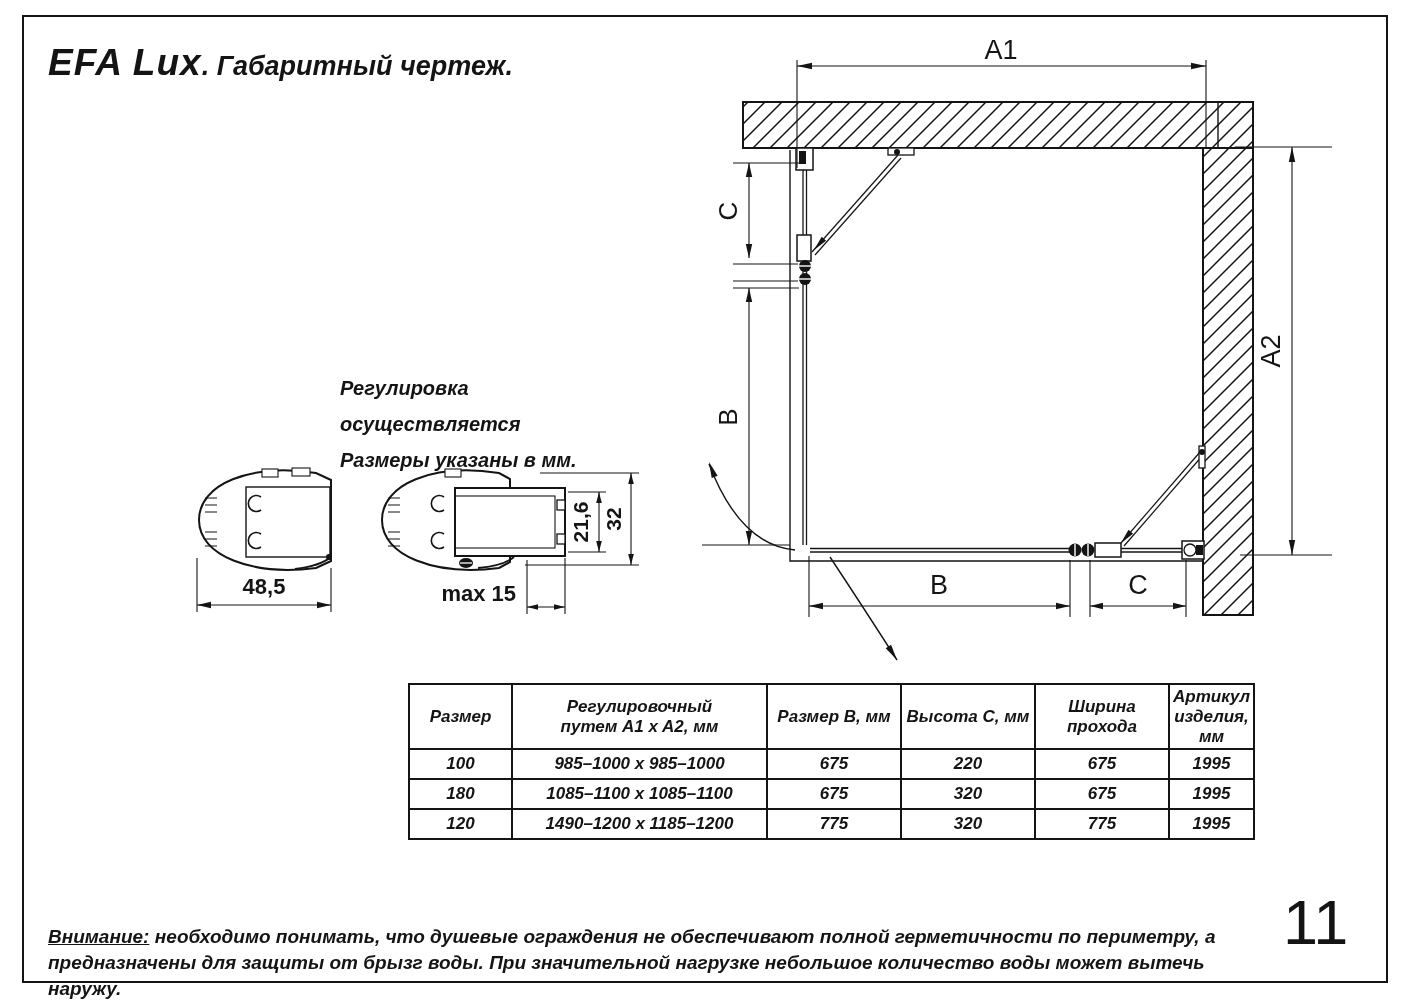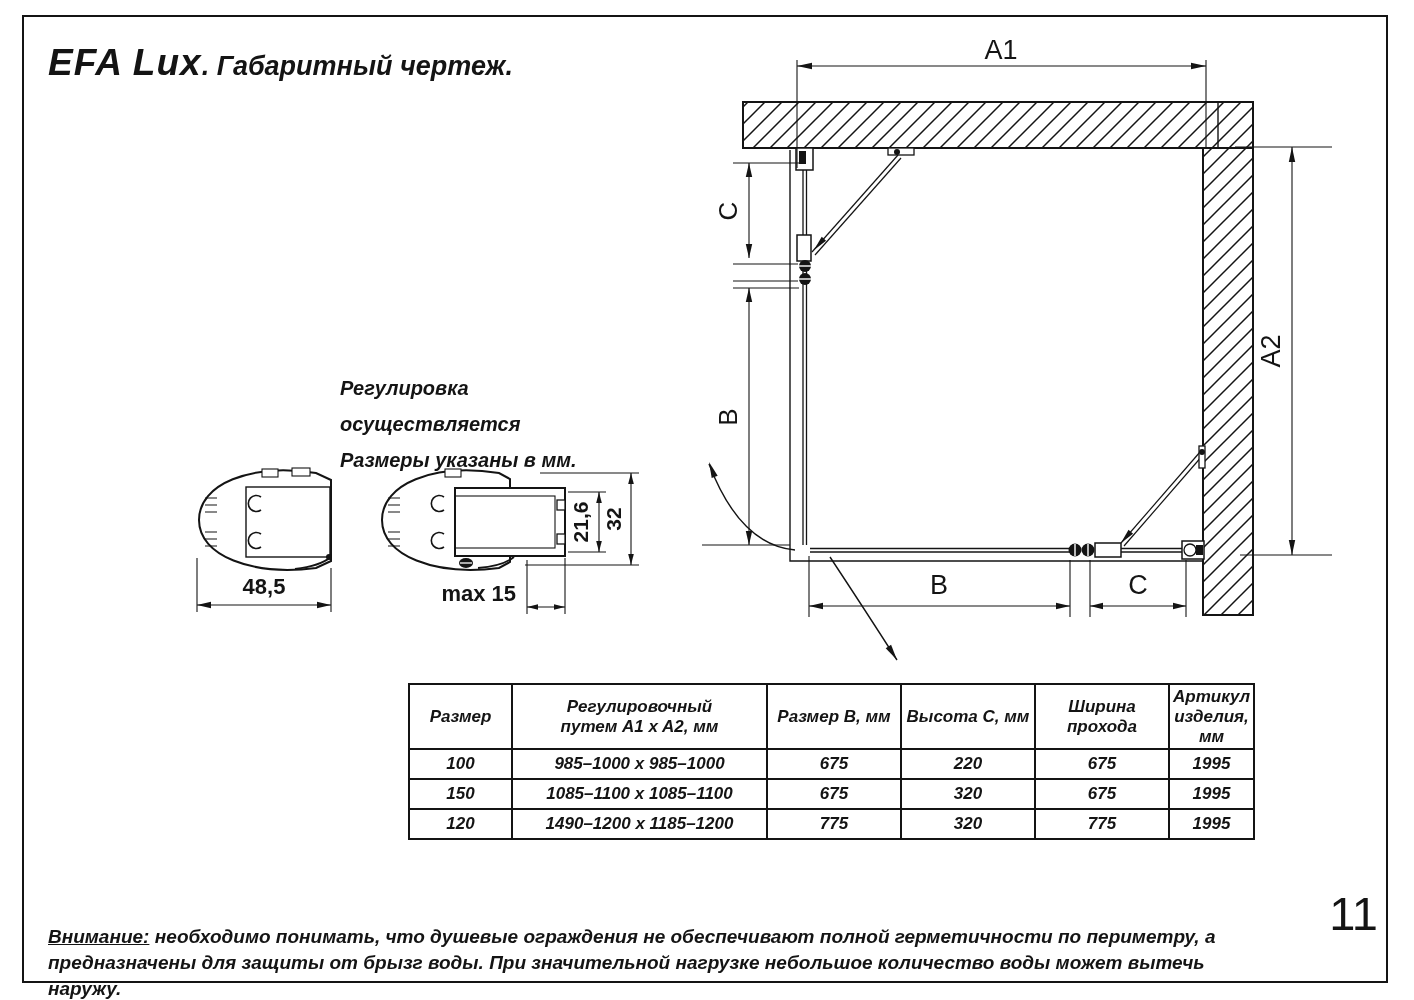--- a/index.html
+++ b/index.html
@@ -33,22 +33,22 @@
     padding:0 2px;color:#141414;
   }
   table.spec th{white-space:pre-line;font-weight:bold;height:63px;line-height:20px;}
   table.spec td{height:28px;}
   .warning{
     position:absolute;left:48px;top:924px;width:1180px;
     font-style:italic;font-weight:bold;font-size:19px;line-height:26px;
   }
   .warning .wlabel{text-decoration:underline;}
   .pagenum{
-    position:absolute;left:1283px;top:886px;width:95px;text-align:right;
-    font-size:47px;font-weight:normal;
+    position:absolute;left:1283px;top:886px;width:95px;text-align:left;
+    font-size:63px;font-weight:normal;
   }
 </style>
 </head>
 <body>
 
 <div class="sheet">
   <div class="frame"></div>
 
   <div class="title">
     <span class="brand">EFA Lux</span><span class="trest">. Габаритный чертеж.</span>
@@ -255,21 +255,21 @@
     <tbody>
       <tr>
         <td>100</td>
         <td>985–1000 x 985–1000</td>
         <td>675</td>
         <td>220</td>
         <td>675</td>
         <td>1995</td>
       </tr>
       <tr>
-        <td>150</td>
+        <td>180</td>
         <td>1085–1100 x 1085–1100</td>
         <td>675</td>
         <td>320</td>
         <td>675</td>
         <td>1995</td>
       </tr>
       <tr>
         <td>120</td>
         <td>1490–1200 x 1185–1200</td>
         <td>775</td>

